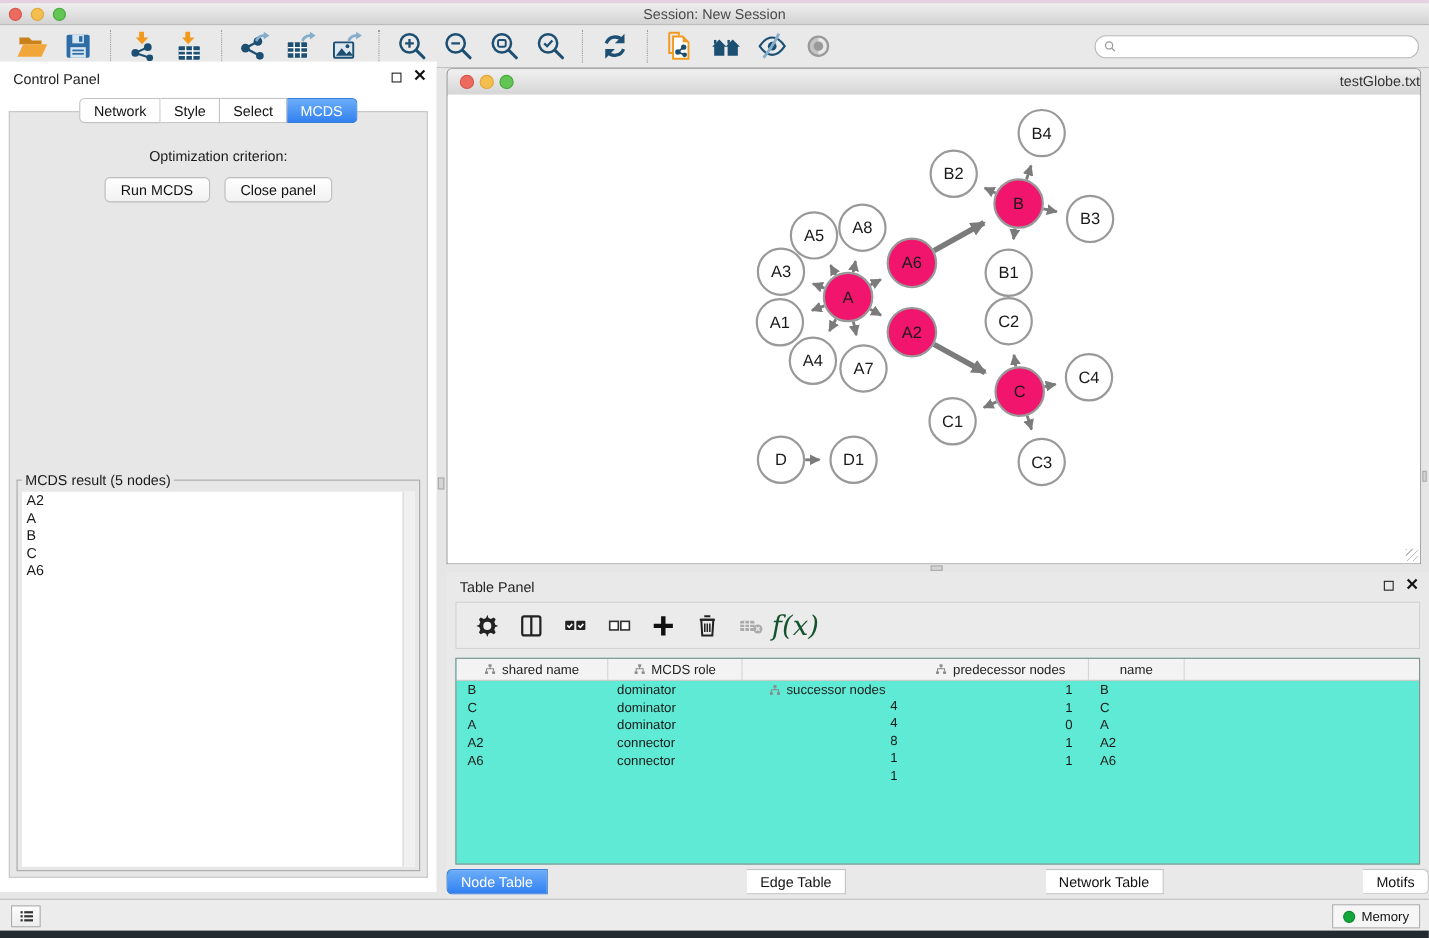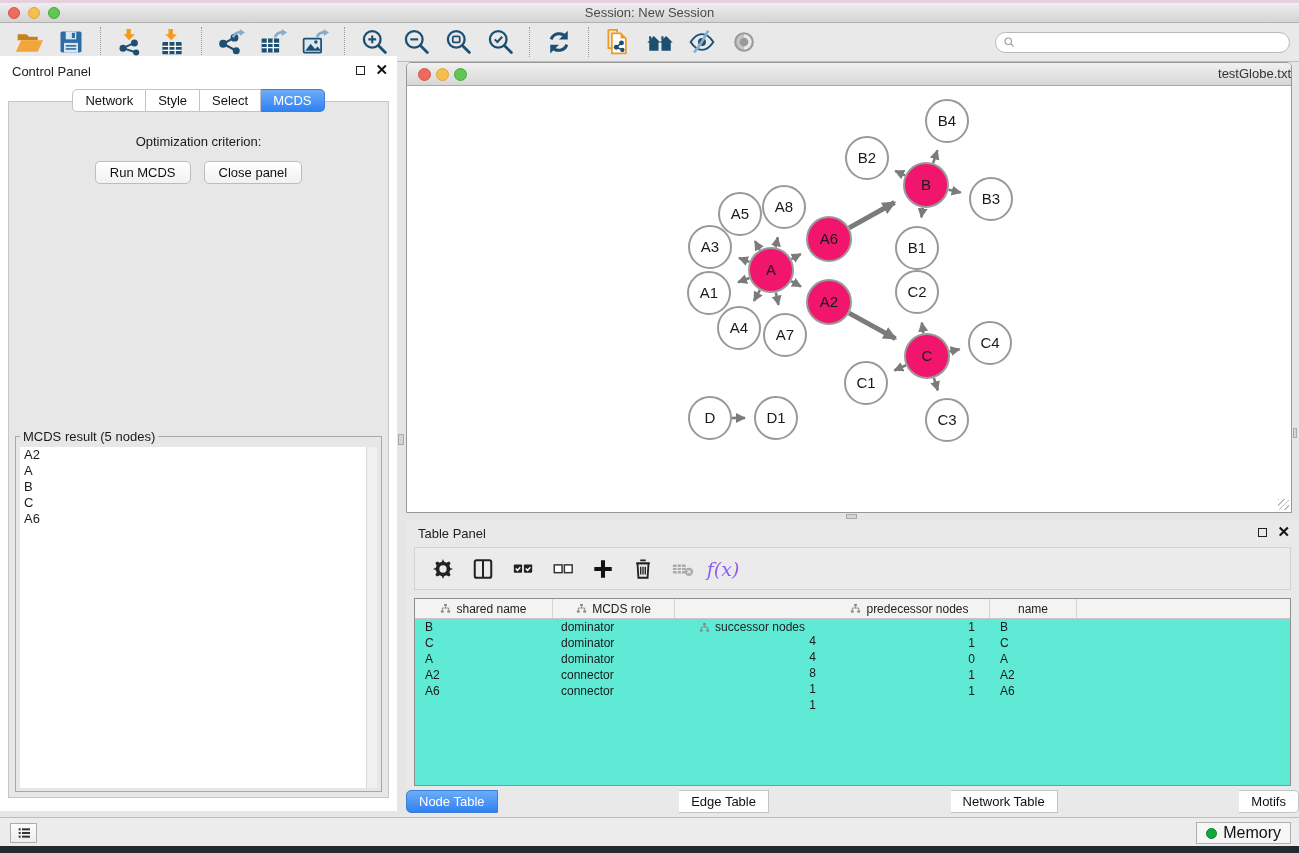--- a/index.html
+++ b/index.html
@@ -81,38 +81,38 @@
   .nw-canvas svg { position:absolute; left:0; top:0; width:884px; height:426px; }
   .resize-grip { position:absolute; right:2px; bottom:2px; width:11px; height:11px;
     background:repeating-linear-gradient(135deg,#bbb 0 1px,transparent 1px 4px); }
 
   
   .table-panel { position:absolute; left:406px; top:520px; width:893px; height:297px; background:#e9e9e9; }
   .tp-toolbar { position:absolute; left:8px; top:27px; right:8px; height:43px; background:#ebebeb;
     border:1px solid #d2d2d2; display:flex; align-items:center; padding-left:16px; gap:16px; }
   .tp-icon { width:24px; height:24px; display:inline-flex; align-items:center; justify-content:center; }
   .tp-icon svg { width:22px; height:22px; }
-  .fx { font-family:"DejaVu Serif",serif; font-style:italic; color:#8b5cf6; font-size:19px; }
+  .fx { font-family:"DejaVu Serif",serif; font-style:italic; color:#14532d; font-size:25px; }
   .tp-table { position:absolute; left:8px; top:78px; right:8px; bottom:31px; background:#5eead4; border:1px solid #8f8f8f; overflow:hidden; }
   .th-row { display:flex; height:20px; background:#f3f3f3; border-bottom:1px solid #c6c6c6; }
   .th { display:flex; align-items:center; justify-content:center; gap:5px; font-size:12px; color:#222;
     border-right:1px solid #d4d4d4; }
   .tree-ic svg { width:11px; height:11px; display:block; }
   .tr { display:flex; height:16px; font-size:12px; align-items:center; }
   .c0{width:138px;} .c1{width:122px;} .c2{width:155px;margin-top:28px;} .c3{width:160px;} .c4{width:87px;}
   .b0{padding-left:10px;} .b1{padding-left:8px;} .b2{text-align:right;padding-right:14px;} .b3{text-align:right;padding-right:15px;} .b4{padding-left:10px;}
   .tp-tabs { position:absolute; bottom:4px; left:0; right:0; display:flex; justify-content:space-between; }
 
   
   .status-bar { position:absolute; left:0; top:817px; width:1299px; height:29px; background:#ececec; border-top:1px solid #bdbdbd; }
   .list-btn { position:absolute; left:10px; top:5px; width:27px; height:20px;
     background:linear-gradient(#fdfdfd,#ededed); border:1px solid #adadad; display:flex; align-items:center; justify-content:center; }
   .list-btn svg { width:16px; height:16px; }
   .memory-btn { position:absolute; right:8px; top:4px; height:22px; background:#f6f6f6; border:1px solid #b0b0b0;
-    display:flex; align-items:center; gap:6px; padding:0 9px; font-size:16px; color:#111; }
+    display:flex; align-items:center; gap:6px; padding:0 9px; font-size:12px; color:#111; }
   .mem-dot { width:11px; height:11px; border-radius:50%; background:#13a83c; border:1px solid #0c8730; }
   .wallpaper { position:absolute; left:0; top:846px; width:1299px; height:7px; background:#232b31; }
 </style>
 </head>
 <body>
 
 <div class="top-strip"></div>
 
 <div class="titlebar">
   <div class="traffic">

